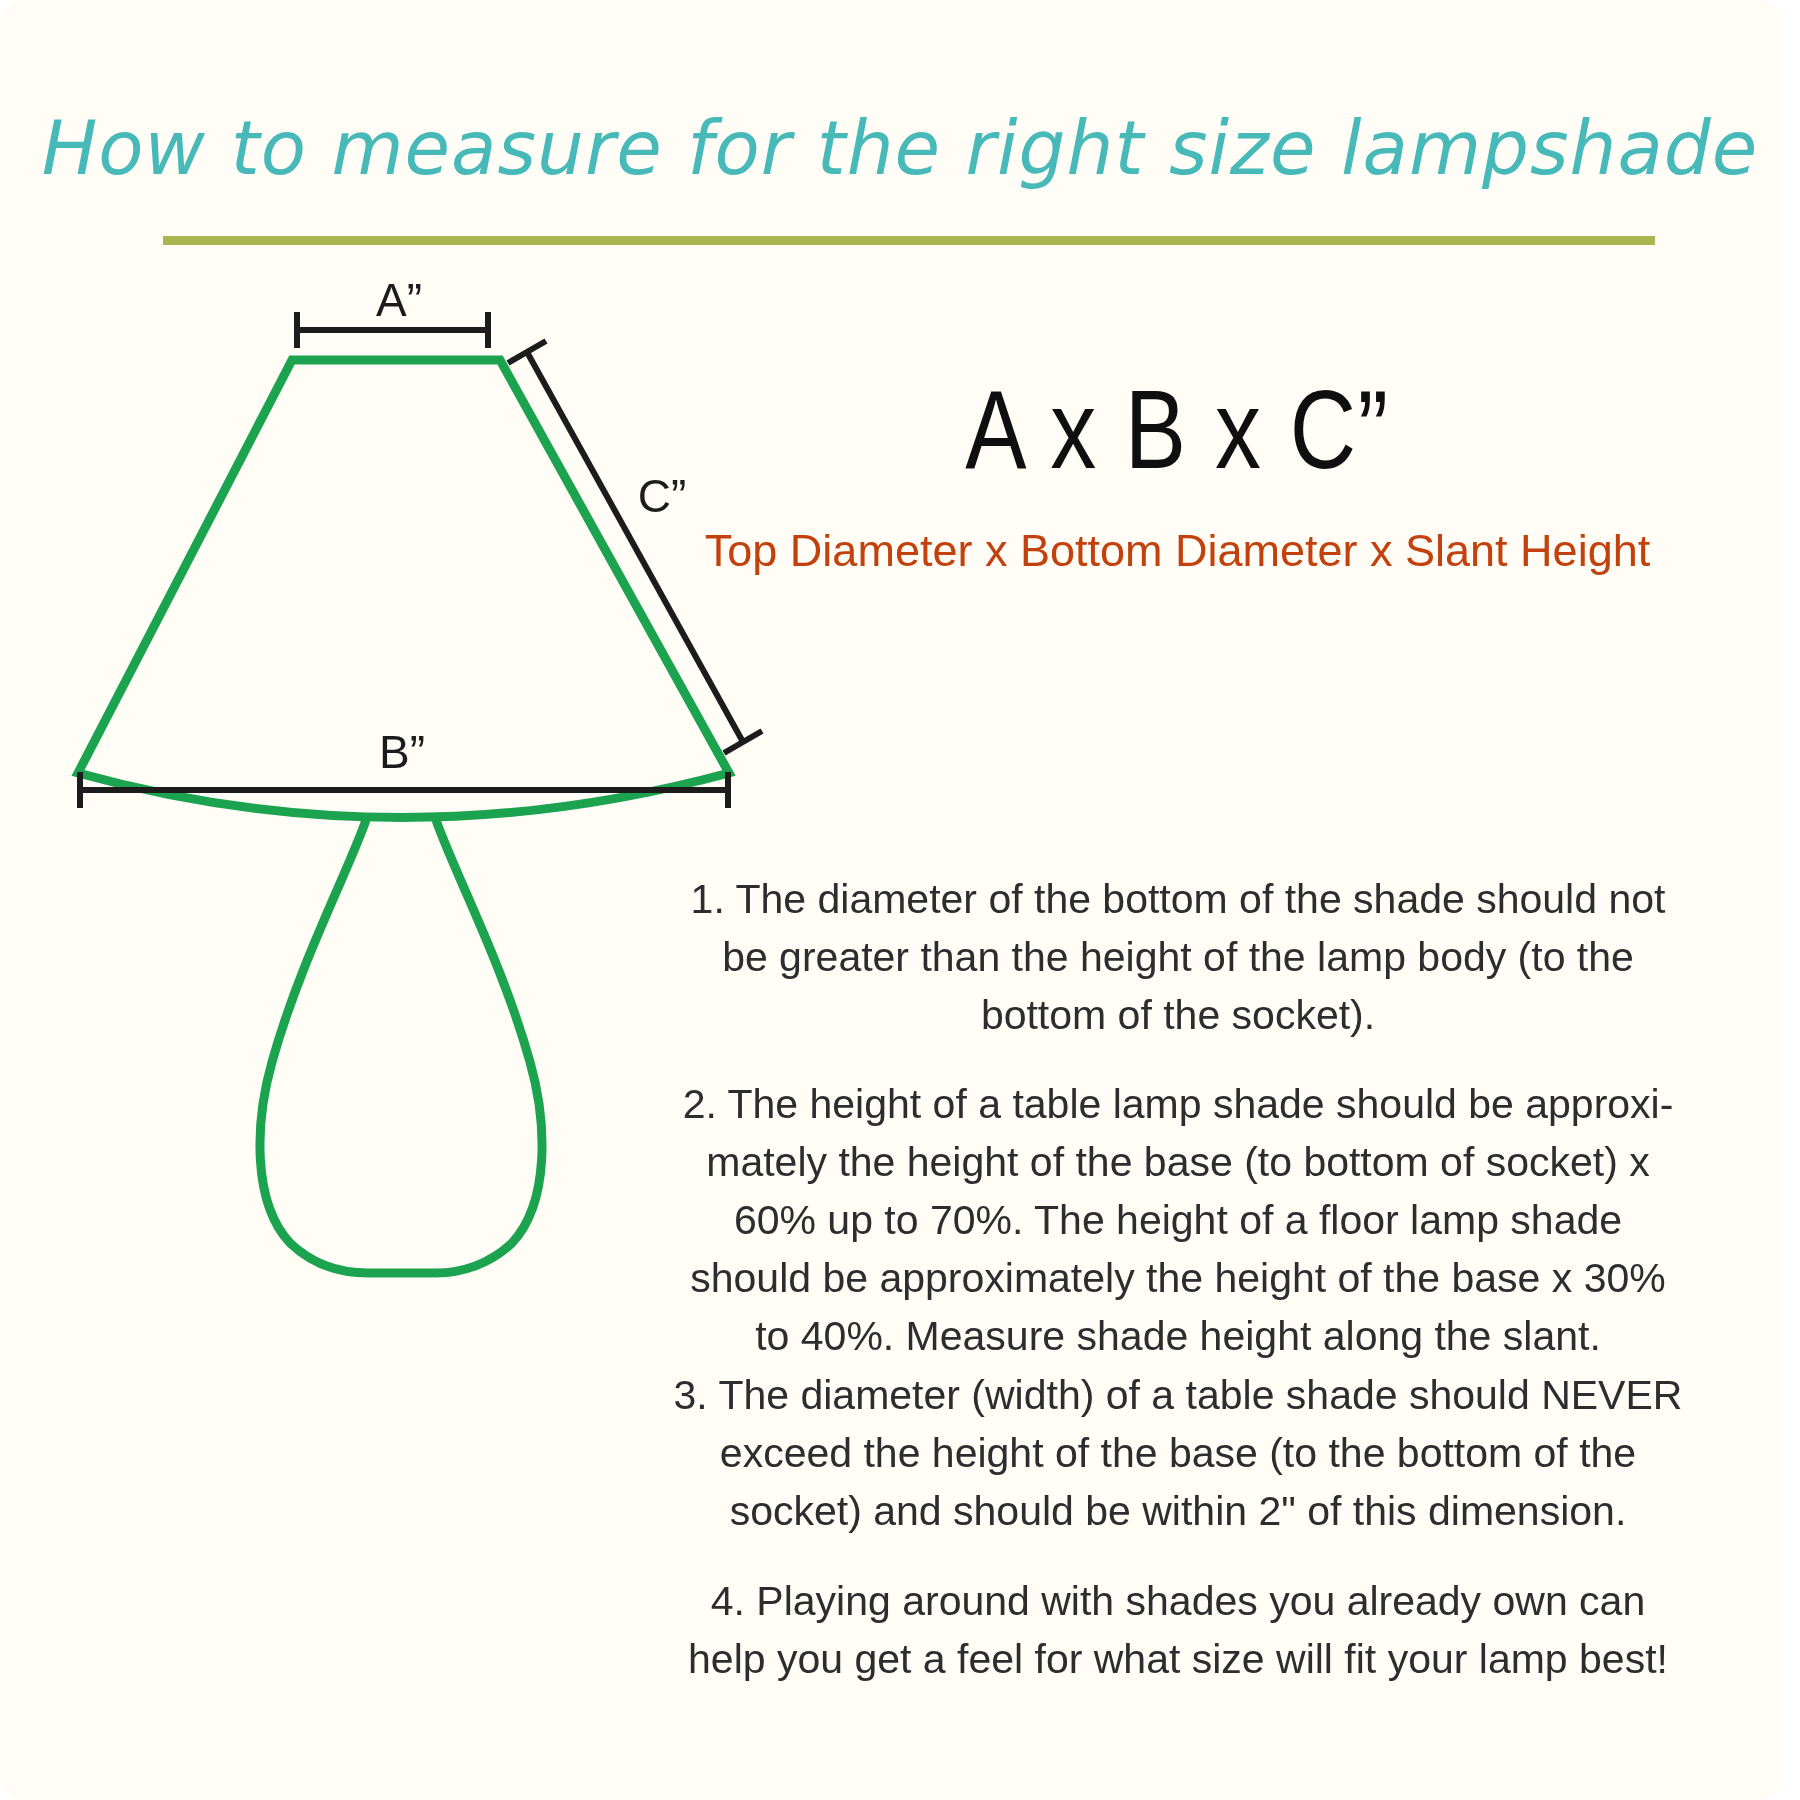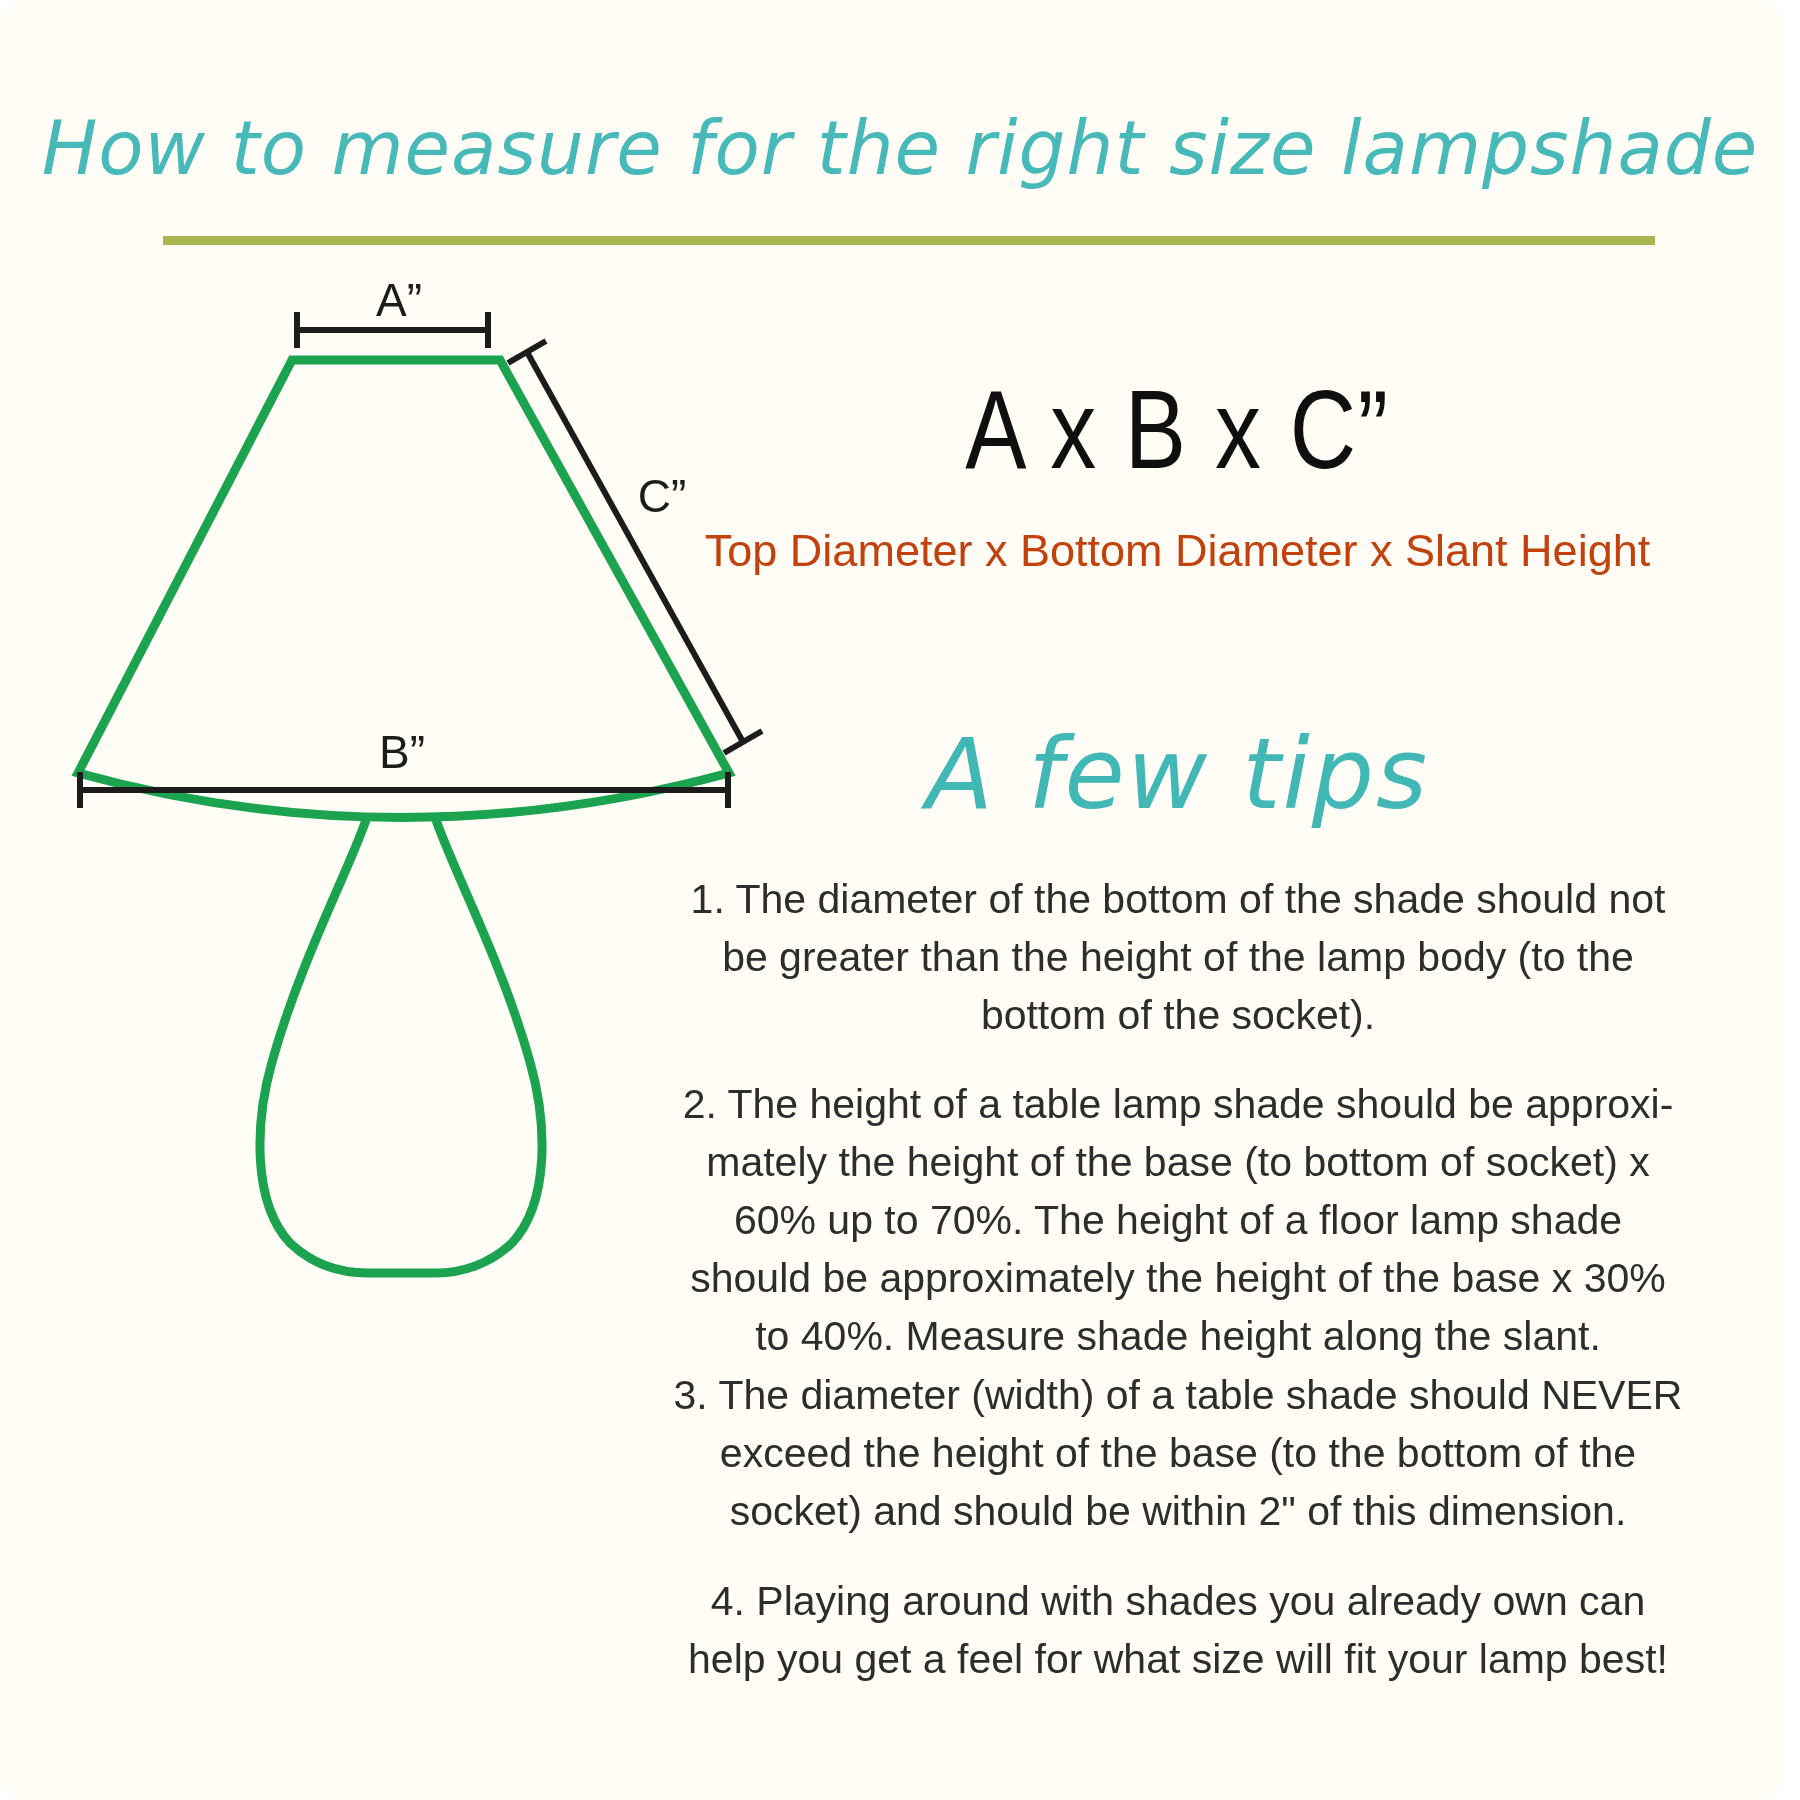--- a/index.html
+++ b/index.html
@@ -101,21 +101,20 @@
       <line x1="508" y1="363" x2="546" y2="341"></line>
       <line x1="724" y1="753" x2="762" y2="731"></line>
     </g>
     <text x="662" y="512" text-anchor="middle">C”</text>
   </svg>
 
   <div class="formula-heading">A x B x C”</div>
 
   <div class="formula-subtitle">Top Diameter x Bottom Diameter x Slant Height</div>
 
-  <div class="tips-heading">A few tips</div>
 
   <div class="tip tip-1">1. The diameter of the bottom of the shade should not
 be greater than the height of the lamp body (to the
 bottom of the socket).</div>
 
   <div class="tip tip-2">2. The height of a table lamp shade should be approxi-
 mately the height of the base (to bottom of socket) x
 60% up to 70%. The height of a floor lamp shade
 should be approximately the height of the base x 30%
 to 40%. Measure shade height along the slant.</div>

